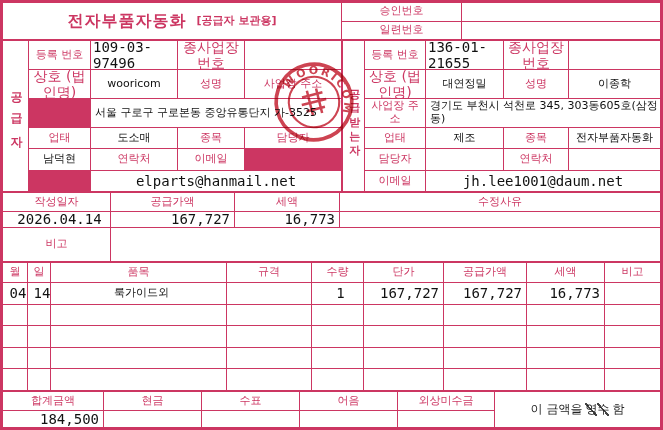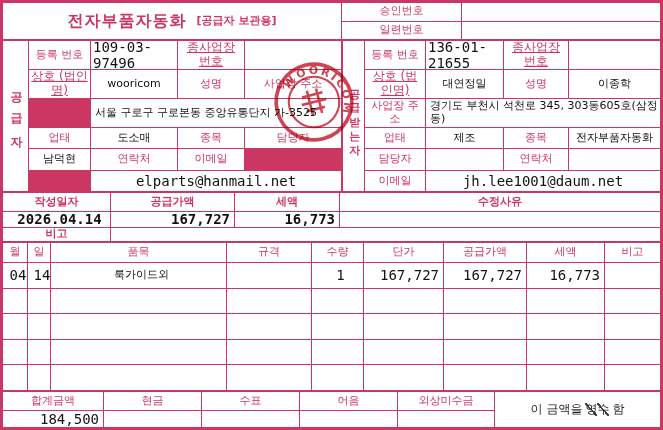--- a/index.html
+++ b/index.html
@@ -12,21 +12,21 @@
   .doc{
     position:relative;width:663px;height:430px;box-sizing:border-box;
     border:3px solid var(--ac);background:var(--ac);
     display:flex;flex-direction:column;row-gap:2px;overflow:hidden;
   }
   .sec{background:var(--ac);}
   .grid{display:grid;gap:1px;background:var(--ac);}
   .c{background:#fff;display:flex;align-items:center;justify-content:center;
      font-size:11px;overflow:hidden;line-height:1.15;padding:0 2px;box-sizing:border-box;}
   .l{color:var(--ac);text-align:center;}
-  .sm{font-size:12px;text-decoration:underline;}
+  .sm{font-size:14px;}
   .v{color:var(--tx);}
   .num{font-family:"DejaVu Sans Mono","Liberation Mono",monospace;font-size:14px;}
   .rt{justify-content:flex-end;padding-right:4px;text-align:right;}
   .lt{justify-content:flex-start;padding-left:4px;text-align:left;}
   .ct{justify-content:center;text-align:center;padding-left:8px;}
   
   .secA{height:36px;grid-template-columns:338px 119px 1fr;grid-template-rows:1fr 1fr;}
   .title{grid-row:1/3;font-weight:bold;color:var(--ac);font-size:16px;letter-spacing:1px;}
   .title .suffix{font-size:11px;letter-spacing:0;margin-left:10px;}
   
@@ -36,21 +36,21 @@
          grid-template-rows:28px 28px 28px 1fr 1fr 1fr;}
   .halfR{flex:1;grid-template-columns:21px 60px 77px 64px 1fr;
          grid-template-rows:28px 28px 28px 1fr 1fr 1fr;}
   .side{grid-row:1/7;color:var(--ac);font-weight:bold;
         writing-mode:vertical-rl;text-orientation:upright;letter-spacing:10px;
         display:flex;align-items:center;justify-content:center;font-size:12px;padding:6px 0;}
   .halfR .side{letter-spacing:3px;font-size:11px;}
   .addr{grid-column:3/6;}
   .mail{grid-column:3/6;}
   
-  .secC{height:48px;grid-template-columns:107px 123px 104px 1fr;grid-template-rows:18px 15px 1fr;font-weight:bold;}
+  .secC{height:68px;grid-template-columns:107px 123px 104px 1fr;grid-template-rows:18px 15px 1fr;}
   .note{grid-column:2/5;}
   
   .secD{flex:1;grid-template-columns:24px 22px 175px 84px 51px 79px 82px 77px 1fr;
         grid-template-rows:19px repeat(5,1fr);}
   
   .secE{height:35px;grid-template-columns:100px 97px 97px 97px 96px 1fr;grid-template-rows:18px 1fr;}
   .receipt{grid-column:6;grid-row:1/3;font-size:12px;color:#222;gap:3px;}
   .slashed{
     background-image:linear-gradient(to top right,transparent 45%,#444 45%,#444 55%,transparent 55%);
     background-size:1em 100%;background-repeat:repeat-x;

